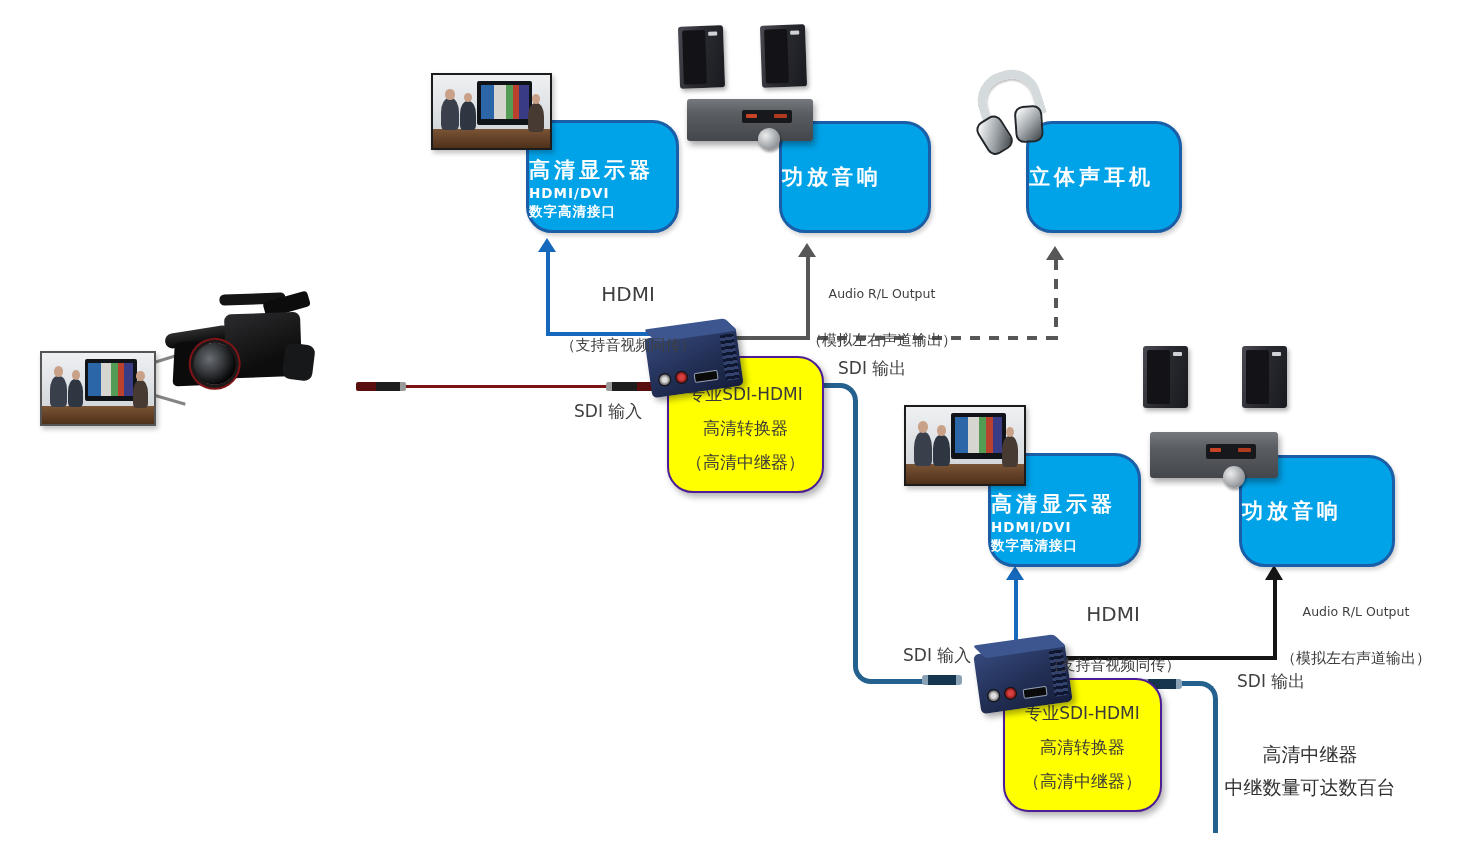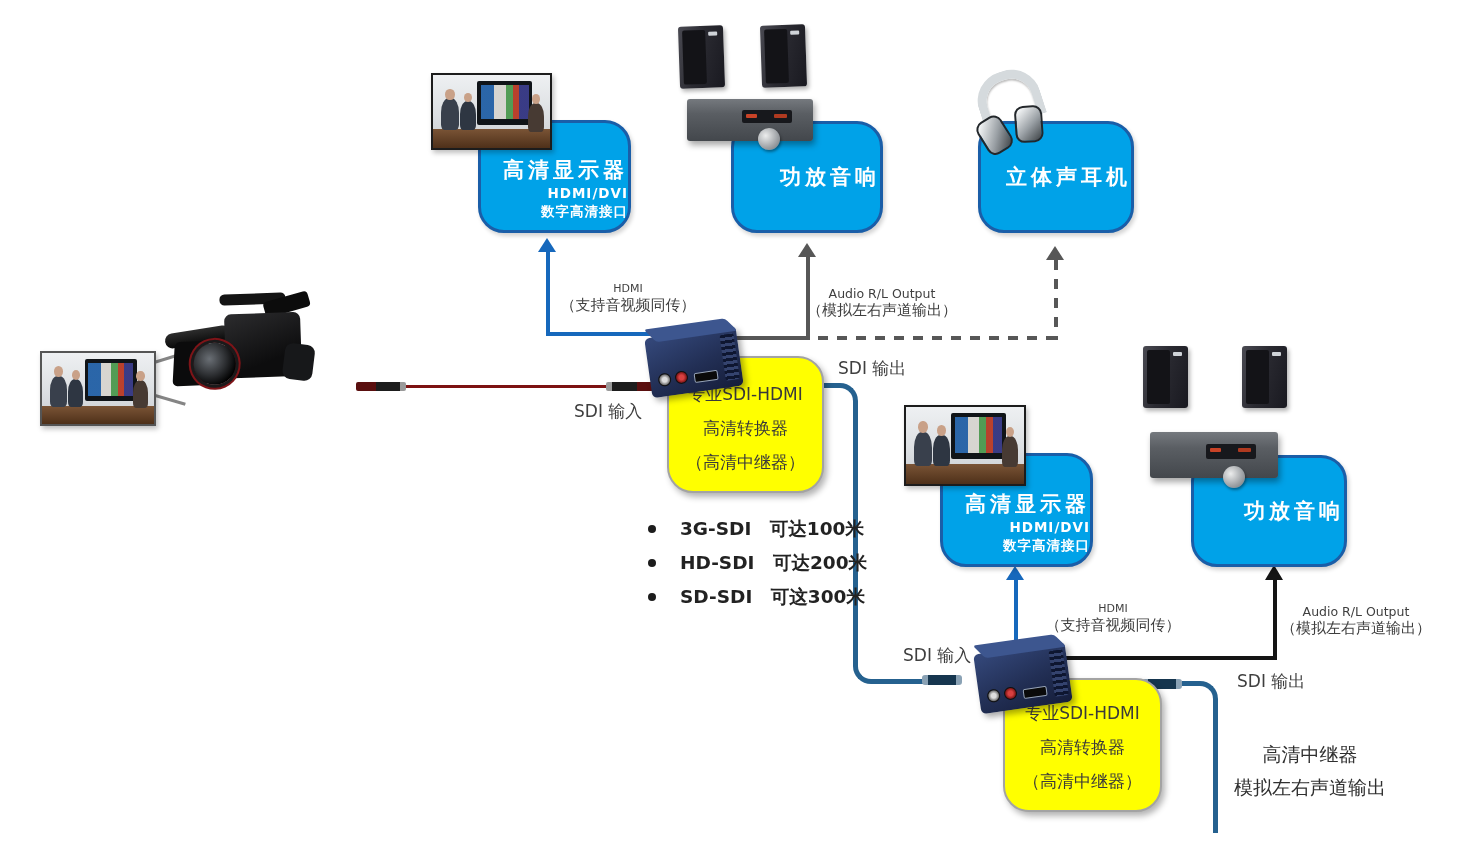--- a/index.html
+++ b/index.html
@@ -1,25 +1,25 @@
 <!DOCTYPE html>
 <html><head>
 <meta charset="utf-8">
 <style>
   html,body{margin:0;padding:0;background:#fff;}
   #canvas{position:relative;width:1458px;height:851px;background:#ffffff;overflow:hidden;
           font-family:"DejaVu Sans","Liberation Sans",sans-serif;}
 
   
   .node-blue{position:absolute;background:#00A2E8;border:3px solid #1A5EA8;border-radius:26px;
-             color:#fff;display:flex;flex-direction:column;align-items:flex-end;justify-content:flex-end;
-             text-align:center;box-shadow:2px 3px 4px rgba(0,0,0,.18);z-index:2;box-sizing:border-box;}
+             color:#fff;display:flex;flex-direction:column;align-items:flex-start;justify-content:flex-end;
+             text-align:center;box-shadow:2px 3px 4px rgba(0,0,0,.18);z-index:2;box-sizing:border-box;margin-left:48px;}
   .nb-title{font-size:21px;font-weight:bold;letter-spacing:4px;line-height:1.25;}
   .nb-sub{font-size:13.5px;font-weight:bold;letter-spacing:1px;line-height:1.35;}
-  .node-yellow{position:absolute;background:#FFFF00;border:2px solid #a3a3a3;border-radius:26px;
+  .node-yellow{position:absolute;background:#FFFF00;border:2px solid #4c1d95;border-radius:26px;
                box-shadow:3px 4px 6px rgba(0,0,0,.30);z-index:2;box-sizing:border-box;
                display:flex;flex-direction:column;align-items:center;text-align:center;}
   .ny-camera-title{font-size:20px;color:#fff;text-shadow:0 0 2px rgba(90,80,0,.8);letter-spacing:1px;}
   .ny-line{font-size:17px;color:#3a3a3a;line-height:2.0;}
 
   
   .seg{position:absolute;z-index:1;}
   .arr-up{position:absolute;width:0;height:0;border-left:9px solid transparent;
           border-right:9px solid transparent;z-index:1;}
   .dash-h{position:absolute;height:4px;z-index:1;
@@ -96,23 +96,23 @@
   .cv-rca{position:absolute;bottom:10px;width:11px;height:11px;border-radius:50%;border:1px solid #111;}
   .cv-rca.white{left:8px;background:radial-gradient(circle,#ddd 30%,#555 75%);}
   .cv-rca.red{left:25px;background:radial-gradient(circle,#d84040 30%,#6d0d0d 75%);}
   .cv-hdmi{position:absolute;left:44px;bottom:9px;width:22px;height:8px;background:#0a0a0a;
        border:1px solid #97a4b8;border-radius:2px;}
 
   .diag{position:absolute;height:3px;background:#858585;z-index:1;}
 
   
   .lbl{position:absolute;color:#3f3f3f;z-index:4;text-align:center;}
-  .lbl-en{font-size:11px;line-height:1.15;}
+  .lbl-en{font-size:20px;line-height:1.15;}
   .lbl-en-sm{font-size:12.5px;line-height:1.2;}
-  .lbl-cn{font-size:15px;line-height:1.25;}
+  .lbl-cn{font-size:15px;line-height:1.25;margin-top:30px;}
   .lbl-sdi{position:absolute;color:#3f3f3f;font-size:17px;z-index:4;white-space:pre;}
   .specs{position:absolute;left:648px;top:517px;z-index:4;}
   .spec-row{display:flex;align-items:center;margin-bottom:11px;height:23px;}
   .spec-dot{width:8px;height:8px;border-radius:50%;background:#1c1c1c;margin-right:24px;flex:none;}
   .spec-text{font-size:18.5px;font-weight:bold;color:#222;white-space:pre;}
   .relay{position:absolute;left:1198px;top:738px;width:224px;text-align:center;z-index:4;
          color:#2f2f2f;font-size:19px;line-height:1.75;}
 </style>
 </head>
 <body>
@@ -277,46 +277,32 @@
   </div>
 
   <div class="lbl" style="left:796px;top:286px;width:172px;">
     <div class="lbl-en-sm">Audio R/L Output</div>
     <div class="lbl-cn">（模拟左右声道输出）</div>
   </div>
 
   <div class="lbl-sdi" style="left:574px;top:400px;">SDI 输入</div>
   <div class="lbl-sdi" style="left:838px;top:357px;">SDI 输出</div>
 
-  <div class="specs">
-    <div class="spec-row">
-      <span class="spec-dot"></span>
-      <span class="spec-text">3G-SDI　可达100米</span>
-    </div>
-    <div class="spec-row">
-      <span class="spec-dot"></span>
-      <span class="spec-text">HD-SDI　可达200米</span>
-    </div>
-    <div class="spec-row">
-      <span class="spec-dot"></span>
-      <span class="spec-text">SD-SDI　可这300米</span>
-    </div>
-  </div>
 
   <div class="lbl" style="left:1032px;top:603px;width:162px;">
     <div class="lbl-en">HDMI</div>
     <div class="lbl-cn">（支持音视频同传）</div>
   </div>
 
   <div class="lbl" style="left:1270px;top:604px;width:172px;">
     <div class="lbl-en-sm">Audio R/L Output</div>
     <div class="lbl-cn">（模拟左右声道输出）</div>
   </div>
 
   <div class="lbl-sdi" style="left:903px;top:644px;">SDI 输入</div>
   <div class="lbl-sdi" style="left:1237px;top:670px;">SDI 输出</div>
 
   <div class="relay">
     <div>高清中继器</div>
-    <div>模拟左右声道输出</div>
+    <div>中继数量可达数百台</div>
   </div>
 
 </div>
 
 </body></html>

